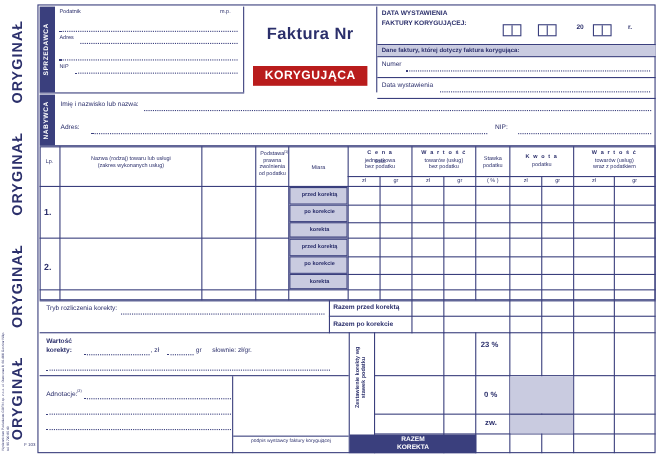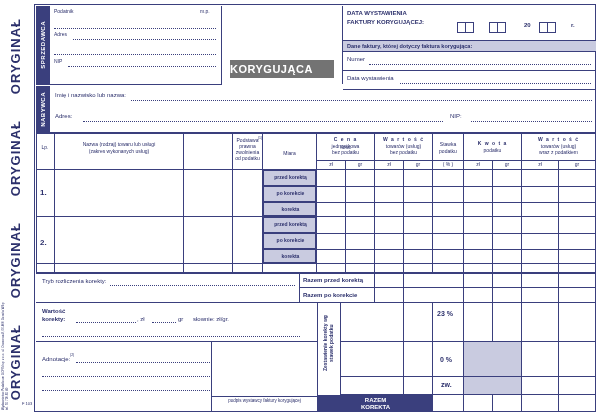--- a/index.html
+++ b/index.html
@@ -23,21 +23,21 @@
 
   .sideTag{position:absolute;width:14px;background:#3a3f7d;color:#fff;font-size:6px;font-weight:bold;letter-spacing:0.5px;display:flex;align-items:center;justify-content:center;}
   .sideTag span{writing-mode:vertical-rl;transform:rotate(180deg);}
 
   .dotline{border-bottom:1px dotted #3a3f7d;}
   .dashcells{display:flex;}
   .dashcells i{display:block;width:7px;height:9px;border-right:1px solid #3a3f7d;}
   .dashcells i:last-child{border-right:none;}
 
   .title{font-size:15px;font-weight:bold;letter-spacing:0.4px;}
-  .titlebar{background:#737373;color:#fff;font-weight:bold;font-size:11px;display:flex;align-items:center;justify-content:flex-start;letter-spacing:0.5px;}
+  .titlebar{background:#b91c1c;color:#fff;font-weight:bold;font-size:11px;display:flex;align-items:center;justify-content:center;letter-spacing:0.5px;}
 
   .colhdr{text-align:center;font-size:5px;line-height:1.15;padding:1px;}
   .spaced{letter-spacing:2px;font-weight:bold;}
   .tinybadge{font-size:5px;font-weight:bold;}
   .rowlbl{font-size:8px;font-weight:bold;}
   .footnote{font-size:3.6px;line-height:1.25;color:#2b2f6b;}
   .vtext{writing-mode:vertical-rl;transform:rotate(180deg);font-size:5px;font-weight:bold;text-align:center;}
   .blueblock{background:#3a3f7d;color:#fff;font-weight:bold;font-size:6px;display:flex;align-items:center;justify-content:center;text-align:center;line-height:1.1;}
   .pct{font-size:7px;font-weight:bold;}
 </style>
@@ -71,20 +71,21 @@
     <div class="abs t" style="left:3px;top:26px;">Adres</div>
     <div class="abs dotline" style="left:22px;top:33px;width:143px;height:1px;"></div>
     <div class="abs dotline" style="left:3px;top:48px;width:162px;height:1px;"></div>
     <div class="abs t" style="left:3px;top:53px;">NIP</div>
     <div class="abs dotline" style="left:17px;top:60px;width:148px;height:1px;"></div>
   </div>
   <div class="abs ln" style="left:221px;top:6px;width:1px;height:78px;"></div>
   <div class="abs ln" style="left:36px;top:84px;width:186px;height:1px;"></div>
 
   <div class="abs" style="left:222px;top:6px;width:120px;height:78px;">
+    <div class="abs title c" style="left:0;top:16px;width:120px;">Faktura Nr</div>
     <div class="abs titlebar" style="left:8px;top:54px;width:104px;height:18px;">
       <span>KORYGUJĄCA</span>
     </div>
   </div>
   <div class="abs ln" style="left:342px;top:6px;width:1px;height:78px;"></div>
 
   <div class="abs" style="left:343px;top:6px;width:252px;height:34px;">
     <div class="abs t6 b" style="left:4px;top:4px;">DATA WYSTAWIENIA</div>
     <div class="abs t6 b" style="left:4px;top:13px;">FAKTURY KORYGUJĄCEJ:</div>
     <div class="abs dashcells" style="left:114px;top:16px;border:1px solid #3a3f7d;">

